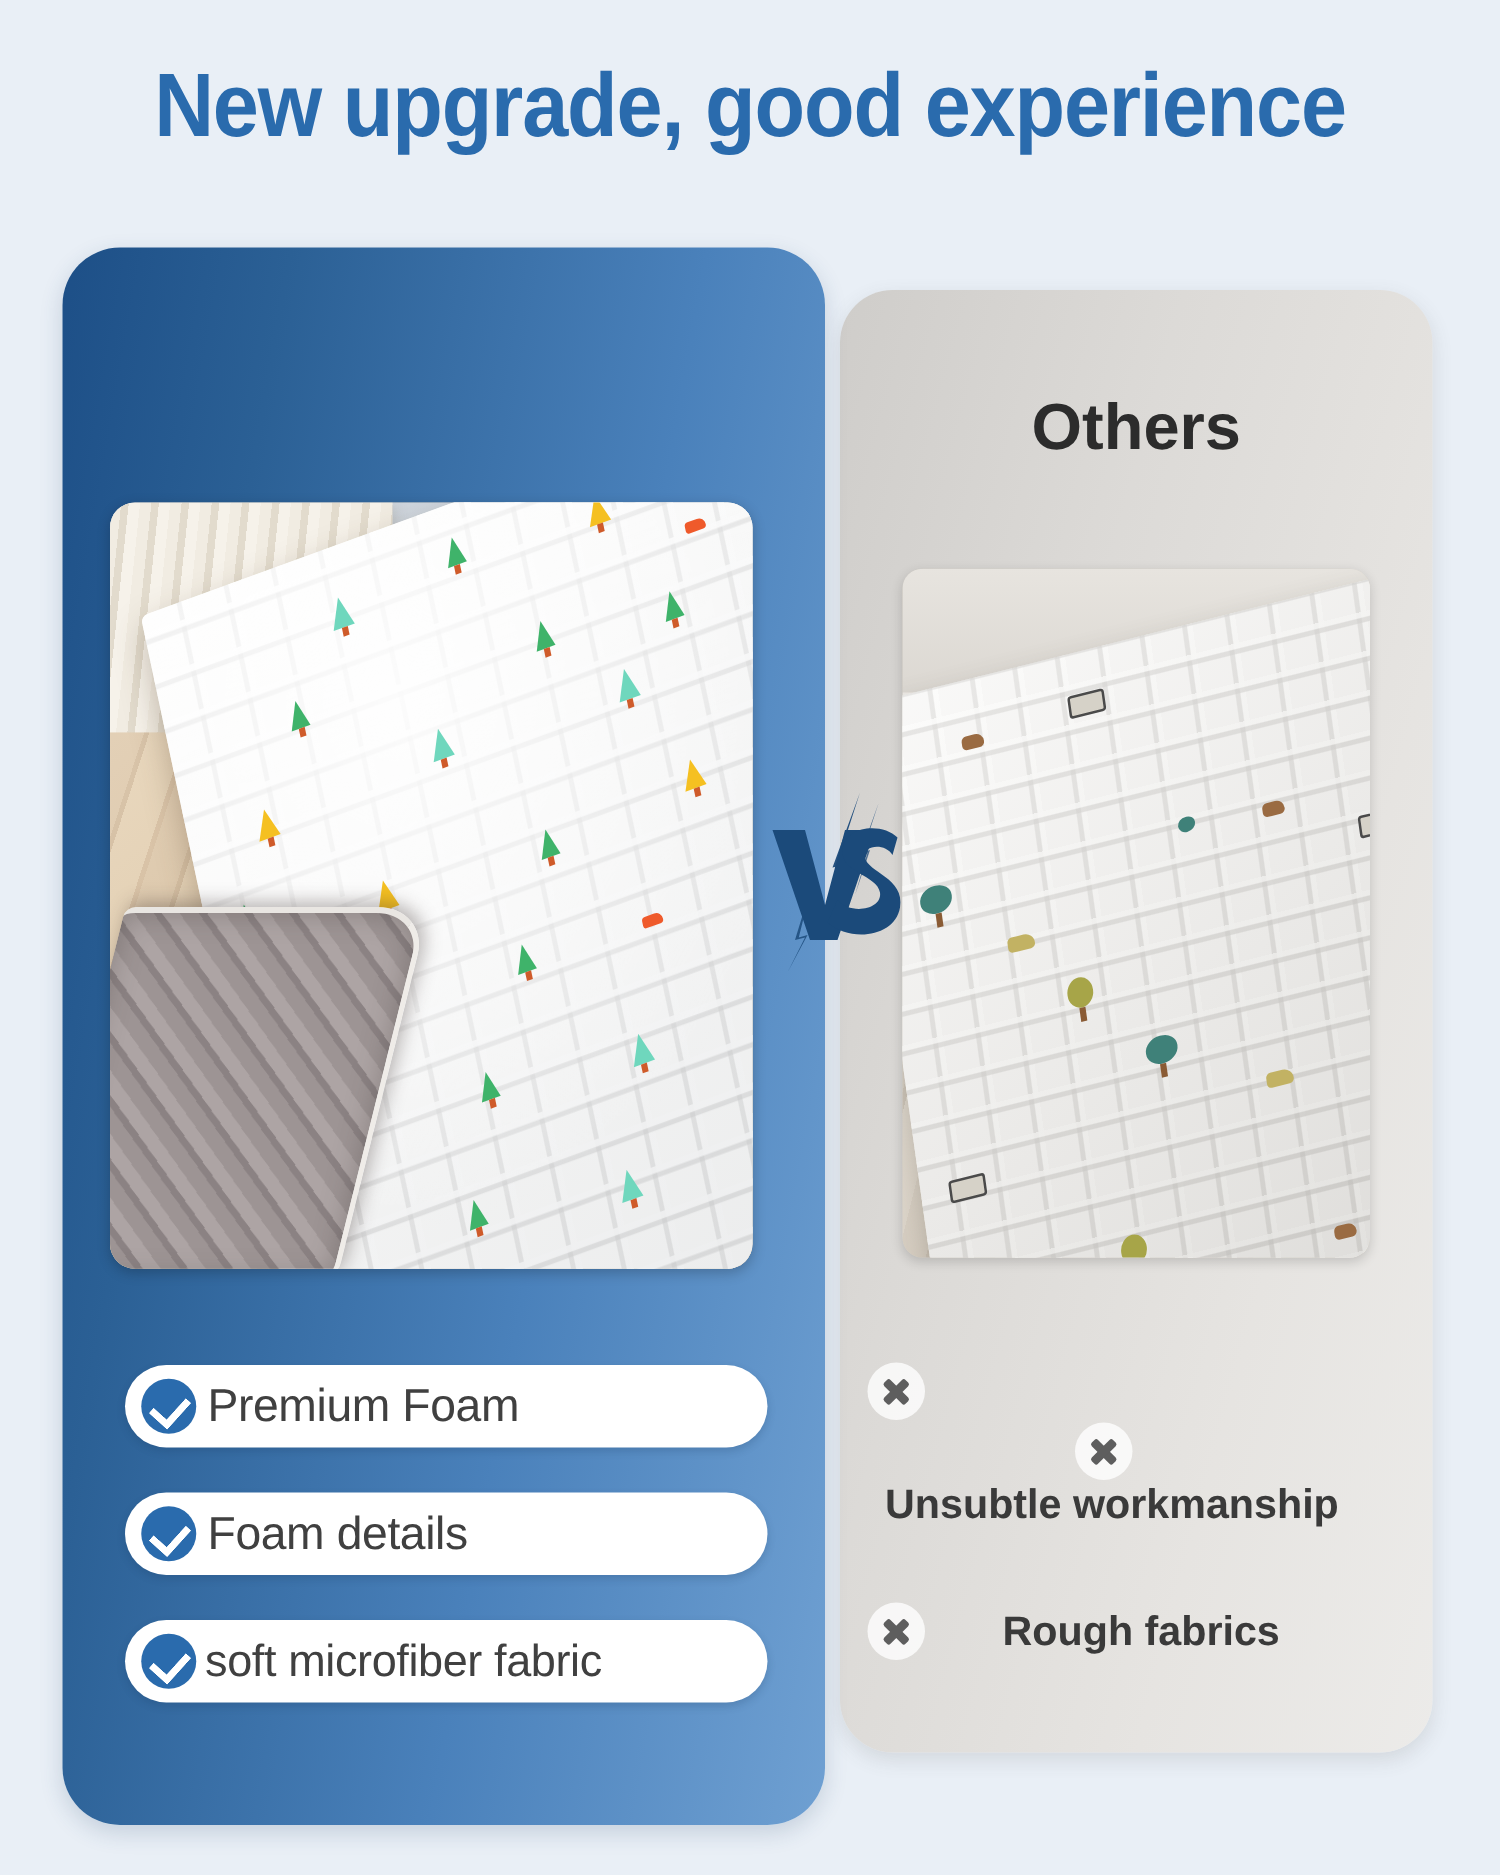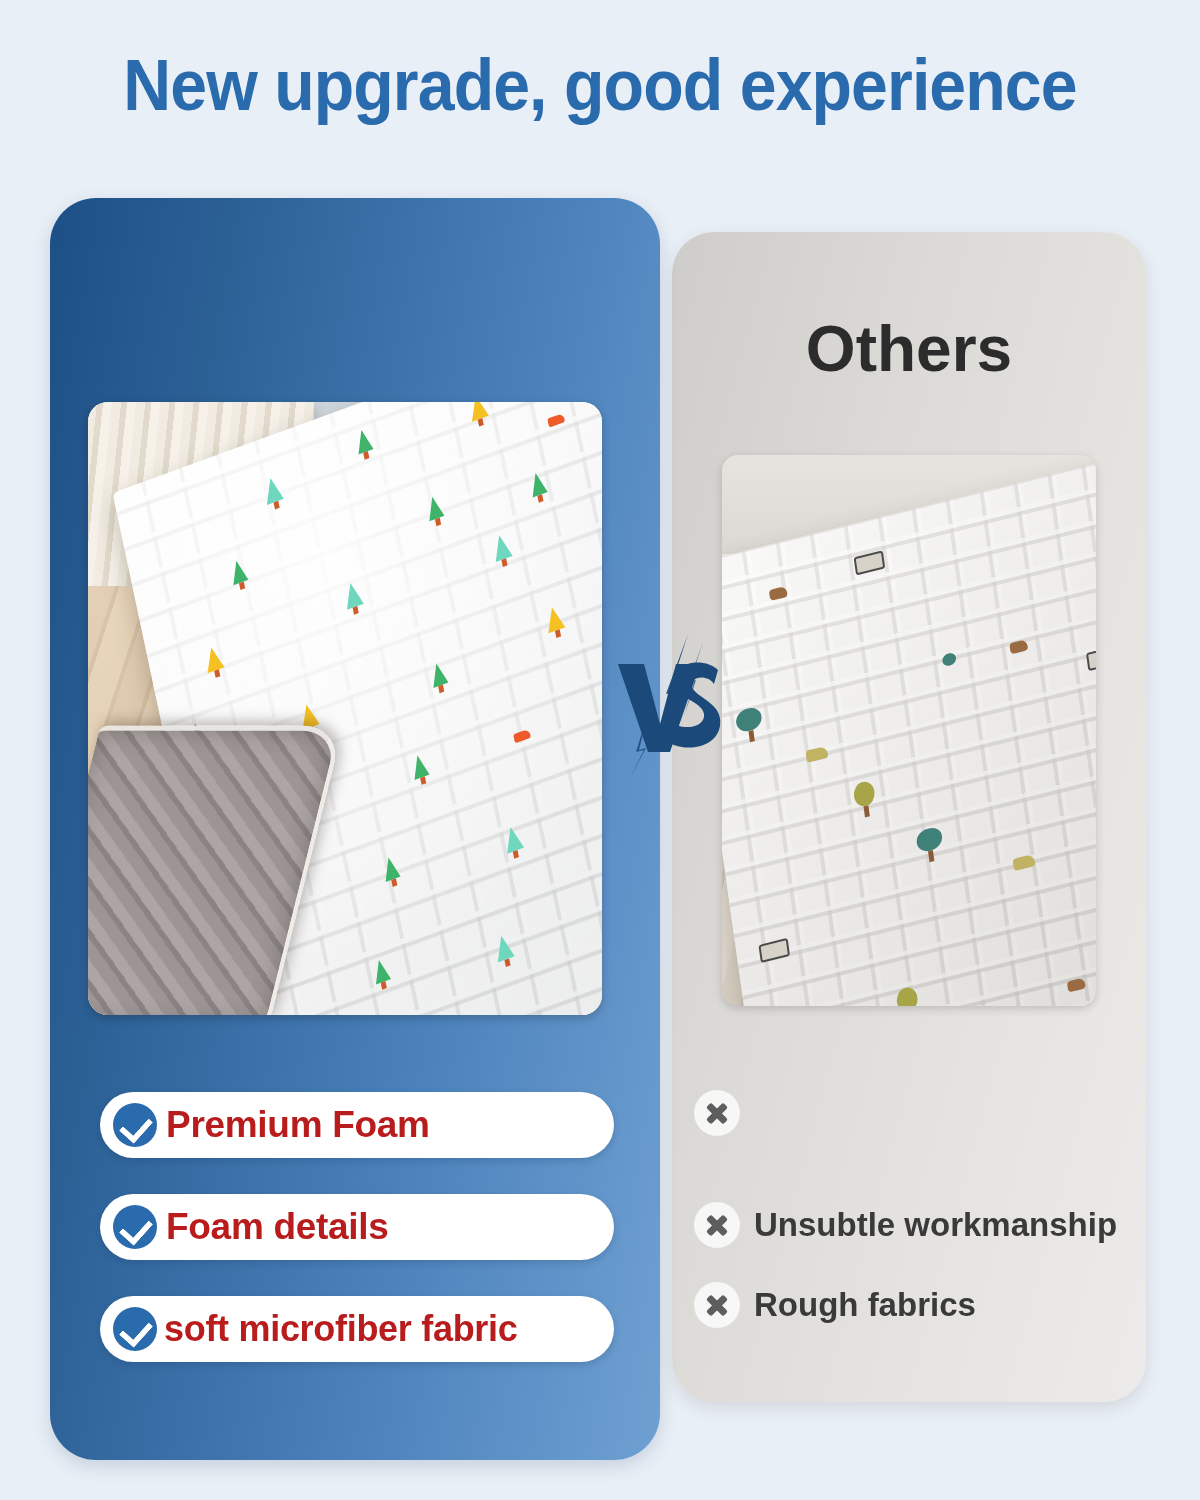--- a/index.html
+++ b/index.html
@@ -68,21 +68,21 @@
 
   .heading-ours {
     top: 240px;
     font-size: 62px;
     color: #ffffff;
     text-shadow: 0 2px 5px rgba(0,0,0,0.14);
   }
 
   .heading-others {
     top: 80px;
-    font-size: 64px;
+    font-size: 52px;
     color: #2c2c2c;
     text-align: center;
   }
 
   
   .photo {
     position: absolute;
     overflow: hidden;
     background: #d8d2c8;
   }
@@ -273,38 +273,38 @@
     left: 13px; top: 9px;
     width: 14px; height: 23px;
     border: solid #ffffff;
     border-width: 0 6px 6px 0;
     transform: rotate(42deg);
     border-radius: 1px;
   }
   .pill-label {
     margin-left: 9px;
     font-size: 37px;
-    font-weight: bold;
-    color: #b91c1c;
+    font-weight: normal;
+    color: #404040;
     white-space: nowrap;
     letter-spacing: -0.3px;
   }
   .pill-3 .pill-label { font-size: 36px; margin-left: 7px; }
 
   
   .con-row {
     position: absolute;
     left: 694px;
     display: flex;
     align-items: center;
     z-index: 4;
   }
   .con-1 { top: 1090px; }
-  .con-2 { top: 1202px; }
-  .con-3 { top: 1282px; }
+  .con-2 { top: 1138px; flex-direction: column; }
+  .con-3 { top: 1282px; gap: 48px; }
 
   .x-icon {
     width: 46px; height: 46px;
     flex: 0 0 46px;
     border-radius: 50%;
     background: rgba(255,255,255,0.78);
     position: relative;
   }
   .x-icon::before, .x-icon::after {
     content: "";

